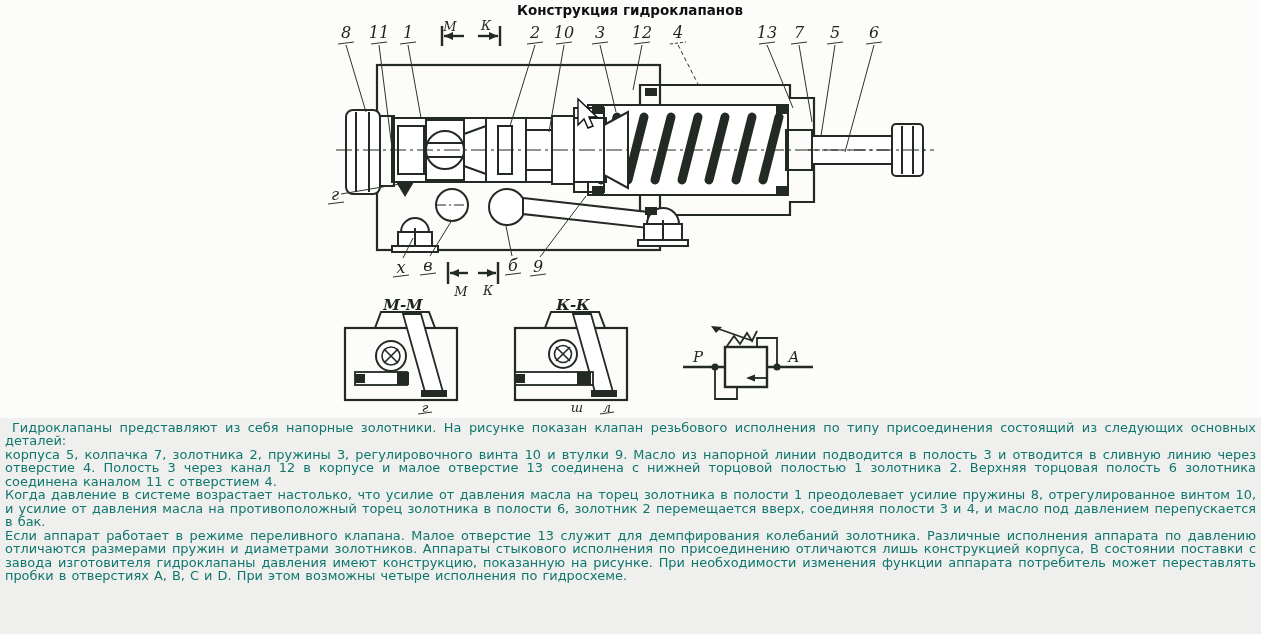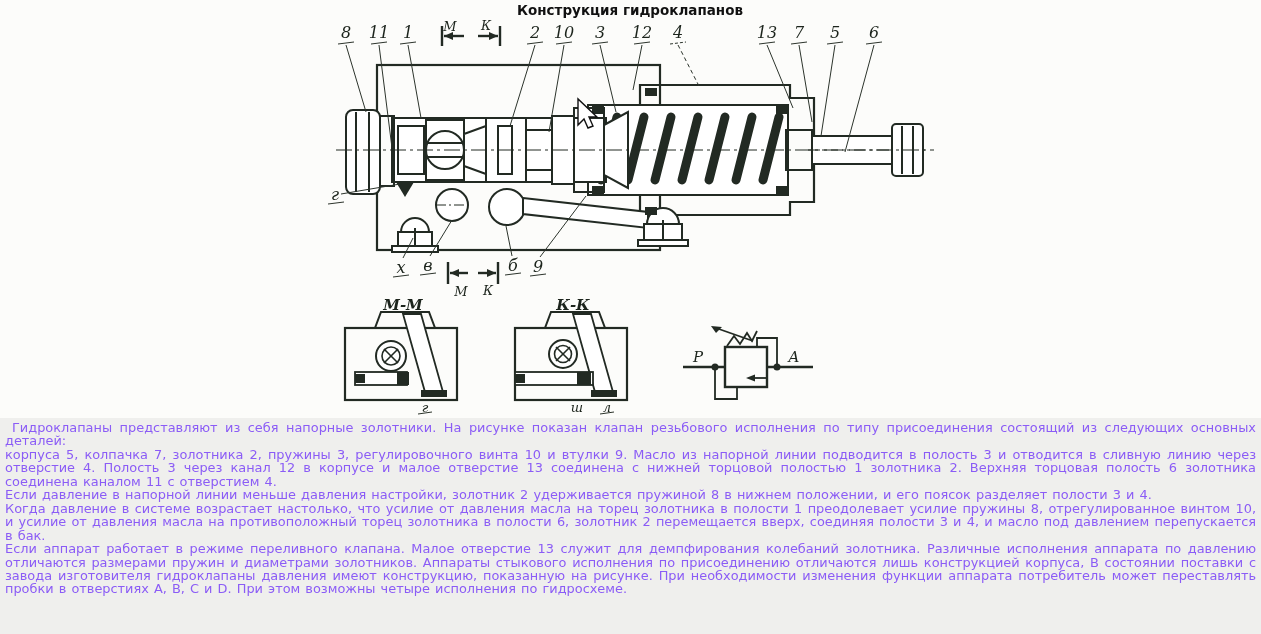--- a/index.html
+++ b/index.html
@@ -14,21 +14,21 @@
   .description{
     box-sizing:border-box;
     width:1261px;height:216px;
     background:#efefed;
     padding:3px 5px 0 5px;
     font-size:12.9px;
     line-height:13.45px;
     text-align:justify;
     letter-spacing:0px;
     word-spacing:1px;
-    color:#8b5cf6;
+    color:#0f766e;
   }
   .description p{margin:0;}
   .description p.indent{text-indent:7px;}
   
   .ln{stroke:#222a23;fill:none;}
   .part{fill:#ffffff;stroke:#222a23;}
   .dark{fill:#222a23;stroke:none;}
   .leader{stroke:#2c342c;stroke-width:1;fill:none;}
   .callout{font-family:"DejaVu Serif",serif;font-style:italic;font-size:16px;fill:#1c241c;}
   .callout-s{font-family:"DejaVu Serif",serif;font-style:italic;font-size:13px;fill:#1c241c;}
@@ -281,16 +281,15 @@
     </g>
     <polygon points="711,326 722,327 716,333" class="dark"></polygon>
     <text class="schem-lbl" x="698" y="362" text-anchor="middle">P</text>
     <text class="schem-lbl" x="794" y="362" text-anchor="middle">A</text>
   </g>
 </svg>
 
 <div class="description">
   <p class="indent">Гидроклапаны представляют из себя напорные золотники. На рисунке показан клапан резьбового исполнения по типу присоединения состоящий из следующих основных деталей:</p>
   <p>корпуса 5, колпачка 7, золотника 2, пружины 3, регулировочного винта 10 и втулки 9. Масло из напорной линии подводится в полость 3 и отводится в сливную линию через отверстие 4. Полость 3 через канал 12 в корпусе и малое отверстие 13 соединена с нижней торцовой полостью 1 золотника 2. Верхняя торцовая полость 6 золотника соединена каналом 11 с отверстием 4.</p>
-  <p>Если давление в напорной линии меньше давления настройки, золотник 2 удерживается пружиной 8 в нижнем положении, и его поясок разделяет полости 3 и 4.</p>
   <p>Когда давление в системе возрастает настолько, что усилие от давления масла на торец золотника в полости 1 преодолевает усилие пружины 8, отрегулированное винтом 10, и усилие от давления масла на противоположный торец золотника в полости 6, золотник 2 перемещается вверх, соединяя полости 3 и 4, и масло под давлением перепускается в бак.</p>
   <p>Если аппарат работает в режиме переливного клапана. Малое отверстие 13 служит для демпфирования колебаний золотника. Различные исполнения аппарата по давлению отличаются размерами пружин и диаметрами золотников. Аппараты стыкового исполнения по присоединению отличаются лишь конструкцией корпуса, В состоянии поставки с завода изготовителя гидроклапаны давления имеют конструкцию, показанную на рисунке. При необходимости изменения функции аппарата потребитель может переставлять пробки в отверстиях А, В, С и D. При этом возможны четыре исполнения по гидросхеме.</p>
 </div>
 
 </body></html>

